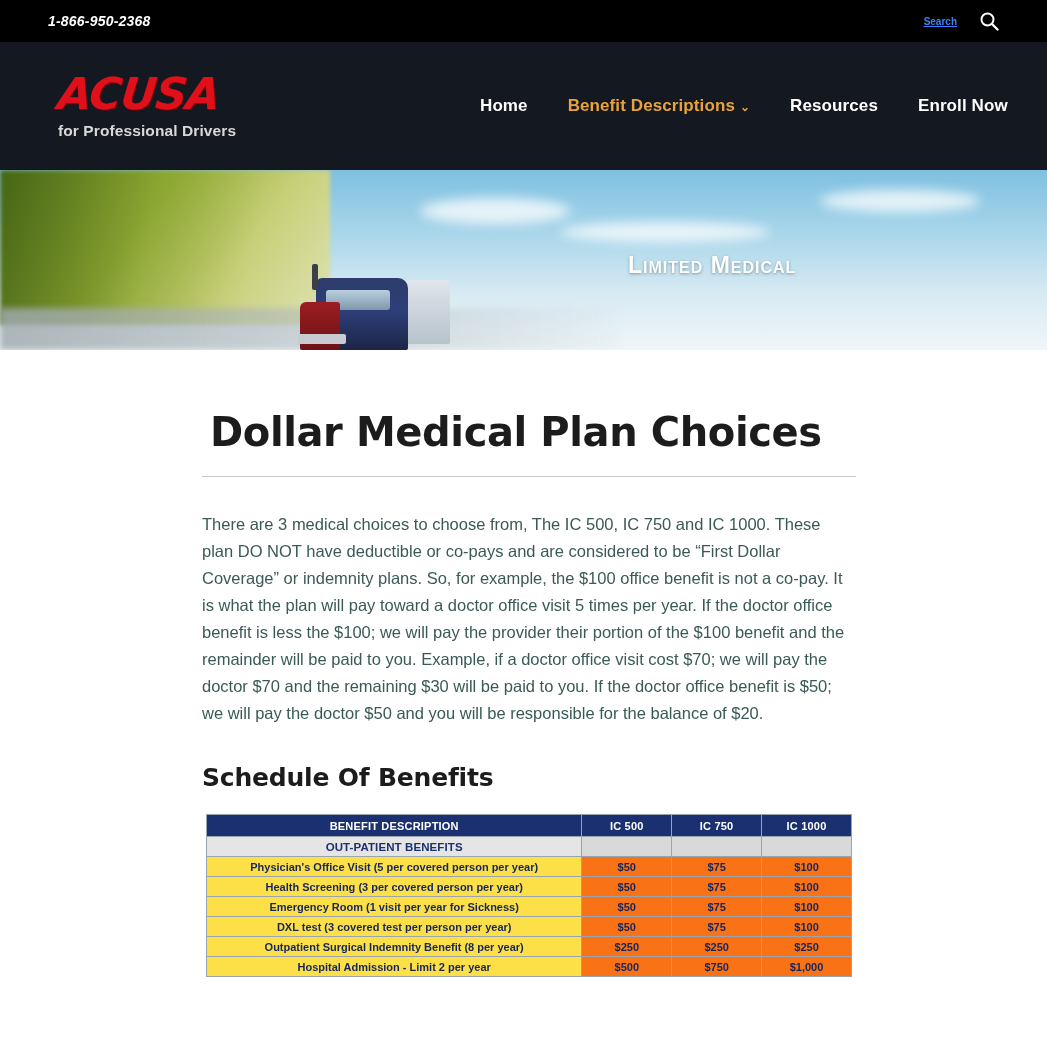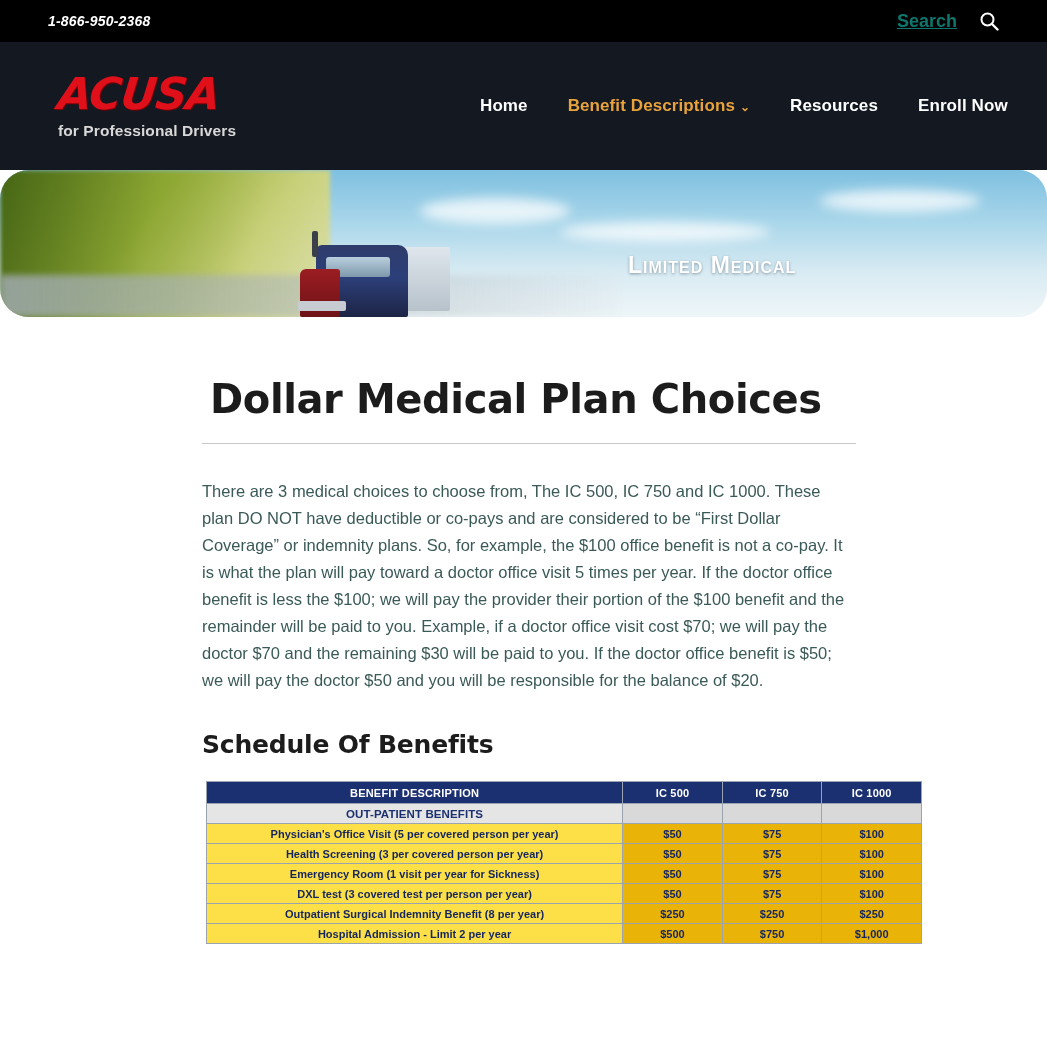--- a/index.html
+++ b/index.html
@@ -29,22 +29,22 @@
   }
   .topbar-right {
     position: absolute;
     right: 48px;
     top: 0; bottom: 0;
     display: flex;
     align-items: center;
     gap: 22px;
   }
   .search-label {
-    color: #0f766e;
-    font-size: 18px;
+    color: #3b82f6;
+    font-size: 10px;
     font-weight: bold;
     text-decoration: underline;
   }
   .search-icon svg { display: block; }
 
   
   .navbar {
     height: 128px;
     background: #141821;
     display: flex;
@@ -92,25 +92,24 @@
   .navlink.active { color: #e8a33d; }
   .caret {
     display: inline-block;
     margin-left: 5px;
     color: #e8a33d;
     font-size: 12px;
   }
 
   
   .hero {
-    height: 147px;
+    height: 180px;
     position: relative;
     overflow: hidden;
     background: linear-gradient(to bottom, #9fd0e8 0%, #bfe0ef 45%, #e6f1f6 75%, #f3f8fa 100%);
-    border-radius: 29px;
   }
   .hero-sky {
     position: absolute; inset: 0;
     background: linear-gradient(to bottom, #7fc0e0 0%, #a8d6ea 35%, #d9ebf3 70%, #eff6f9 100%);
   }
   .hero-grass {
     position: absolute;
     left: 0; top: 0;
     width: 330px; height: 155px;
     background: linear-gradient(125deg, #6b8c22 0%, #93ac35 40%, #c9d07a 70%, #dfe3b6 100%);
@@ -238,21 +237,21 @@
   }
   h2.section-head.second { margin-top: 6px; margin-bottom: 22px; }
 
   
   .table-wrap {
     margin-left: 4px;
     width: 646px;
   }
   table.benefits {
     border-collapse: collapse;
-    width: 716px;
+    width: 646px;
     font-size: 11px;
     font-family: "Liberation Sans", sans-serif;
   }
   table.benefits th, table.benefits td {
     border: 1px solid #9aa3b0;
     padding: 3px 4px;
     text-align: center;
     color: #14255e;
     font-weight: bold;
     height: 20px;
@@ -265,21 +264,21 @@
     height: 22px;
   }
   td.desc { text-align: center; background: #fde047; }
   tr.subhead td {
     color: #1b3070;
     background: #e5e5e5;
     font-size: 11.5px;
     letter-spacing: .1px;
   }
   tr.subhead td.shade { background: #d9d9d9; }
-  td.val { background: #eab308; width: 90px; }
+  td.val { background: #f97316; width: 90px; }
 </style>
 </head>
 <body>
 
 <div class="topbar">
   <div class="topbar-phone">1-866-950-2368</div>
   <div class="topbar-right">
     <span class="search-label">Search</span>
     <span class="search-icon">
       <svg width="20" height="20" viewBox="0 0 20 20" aria-hidden="true">

